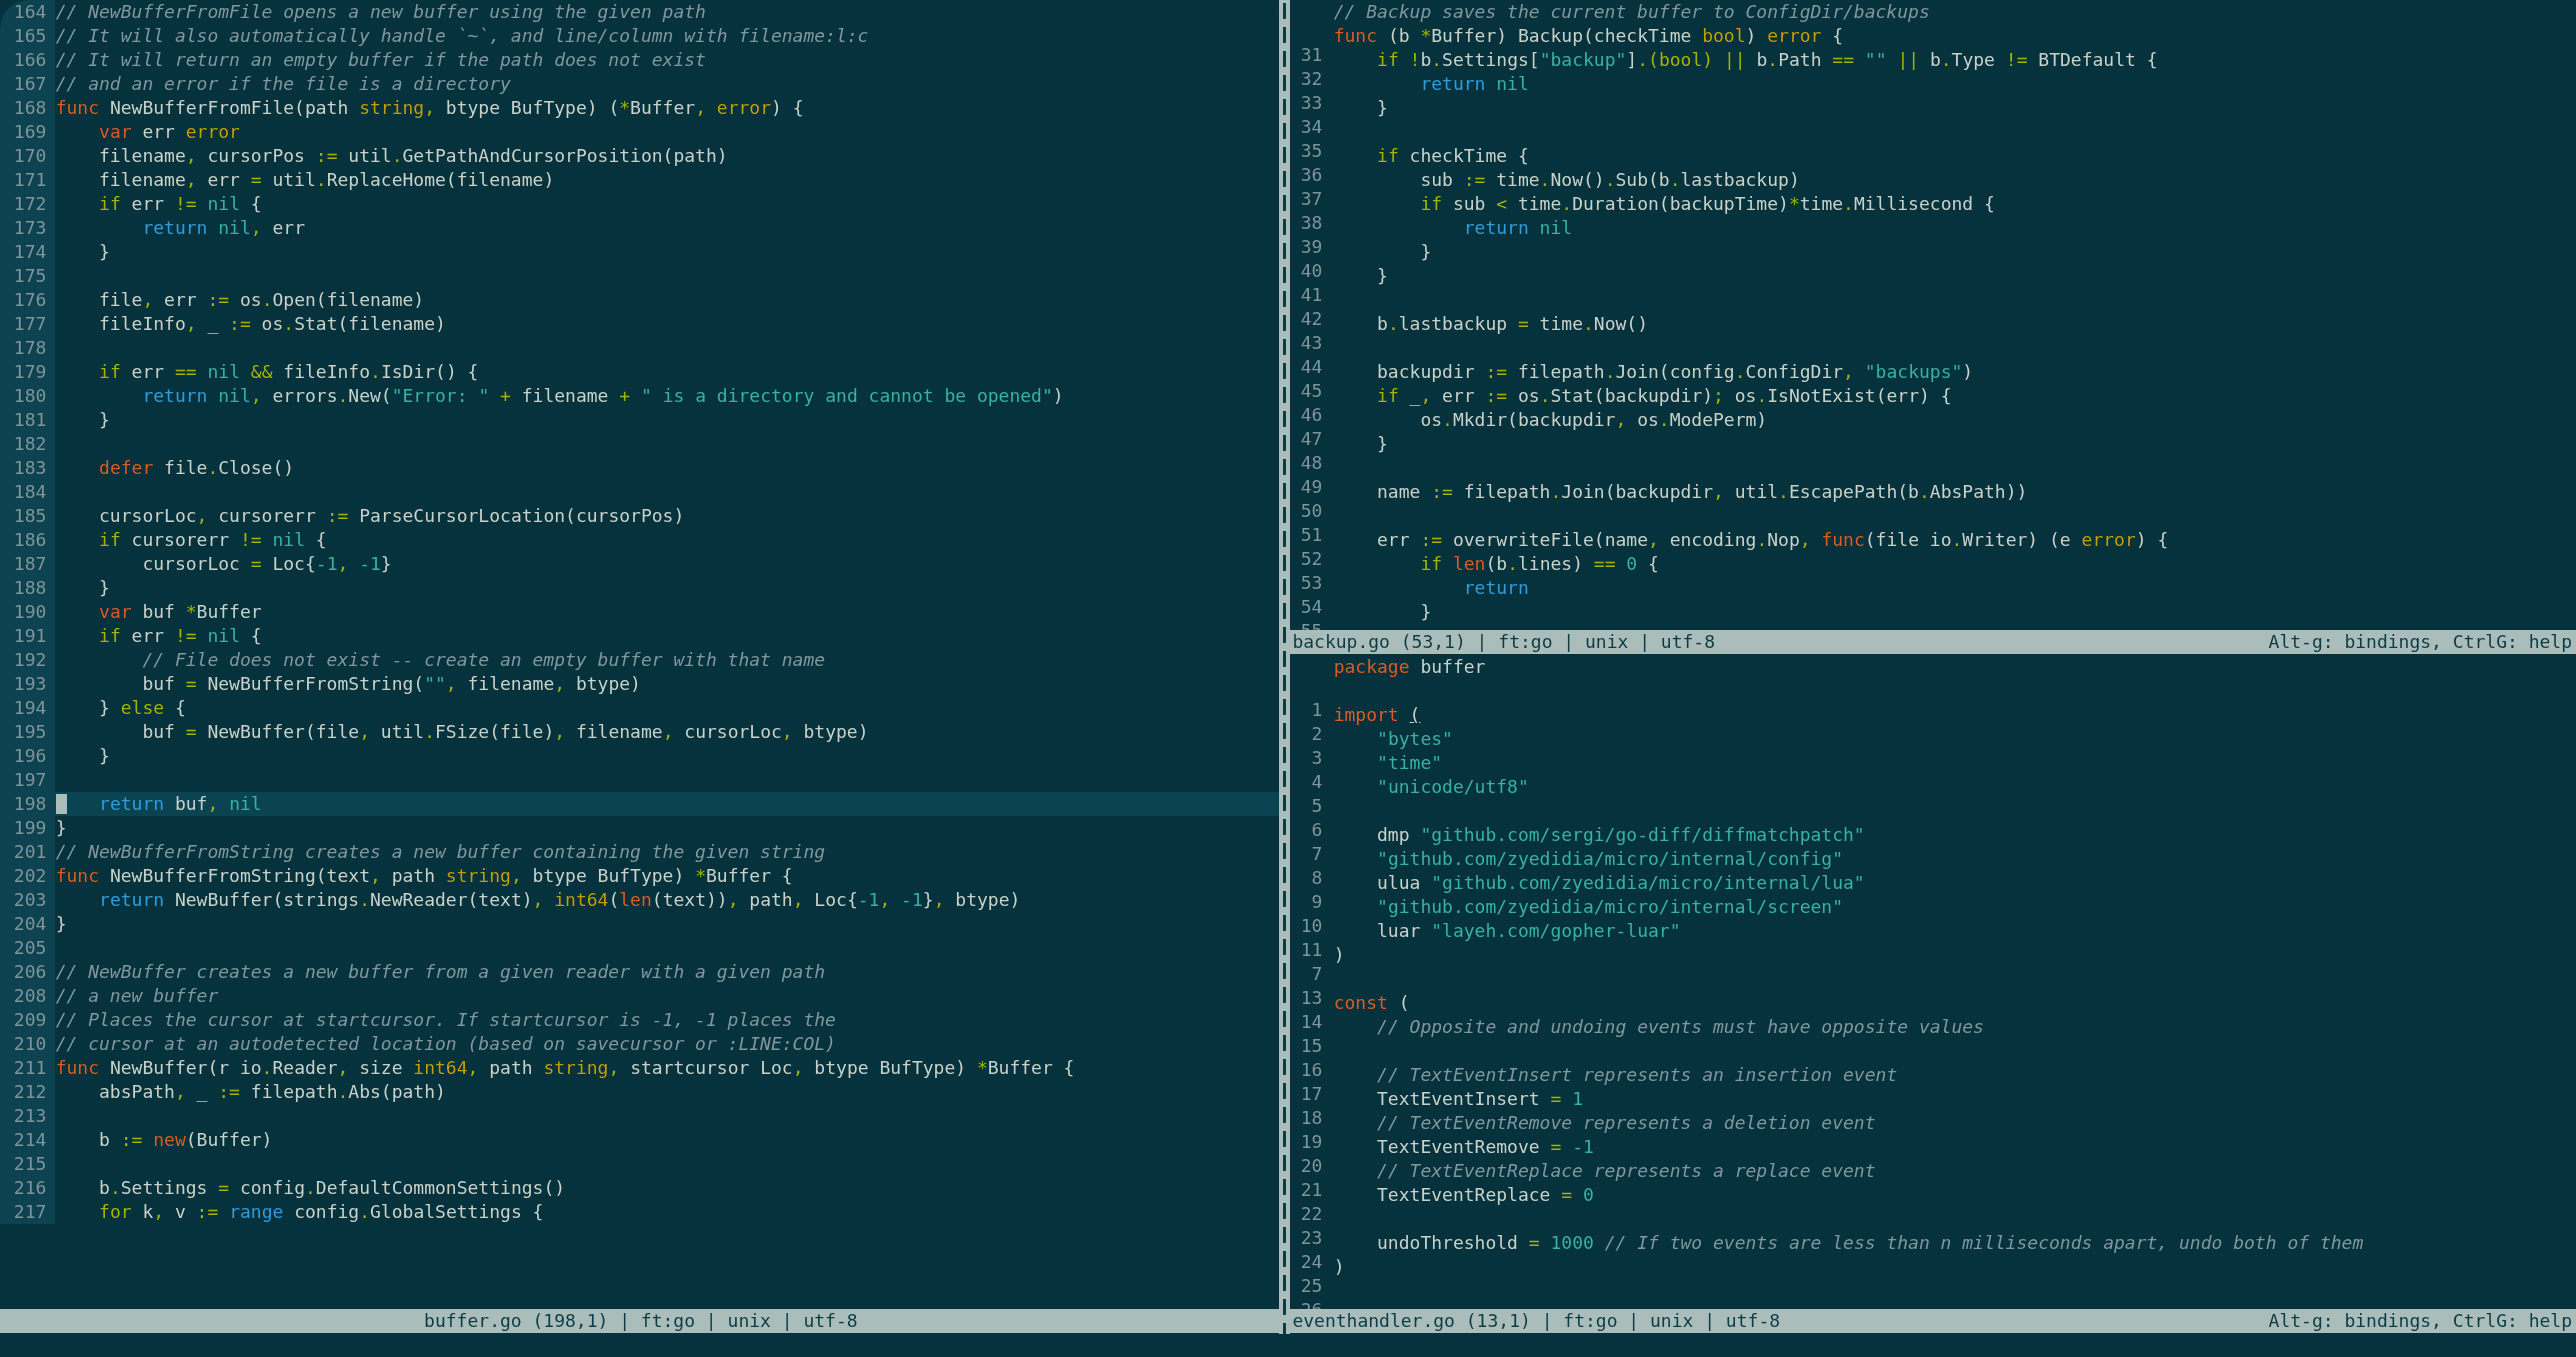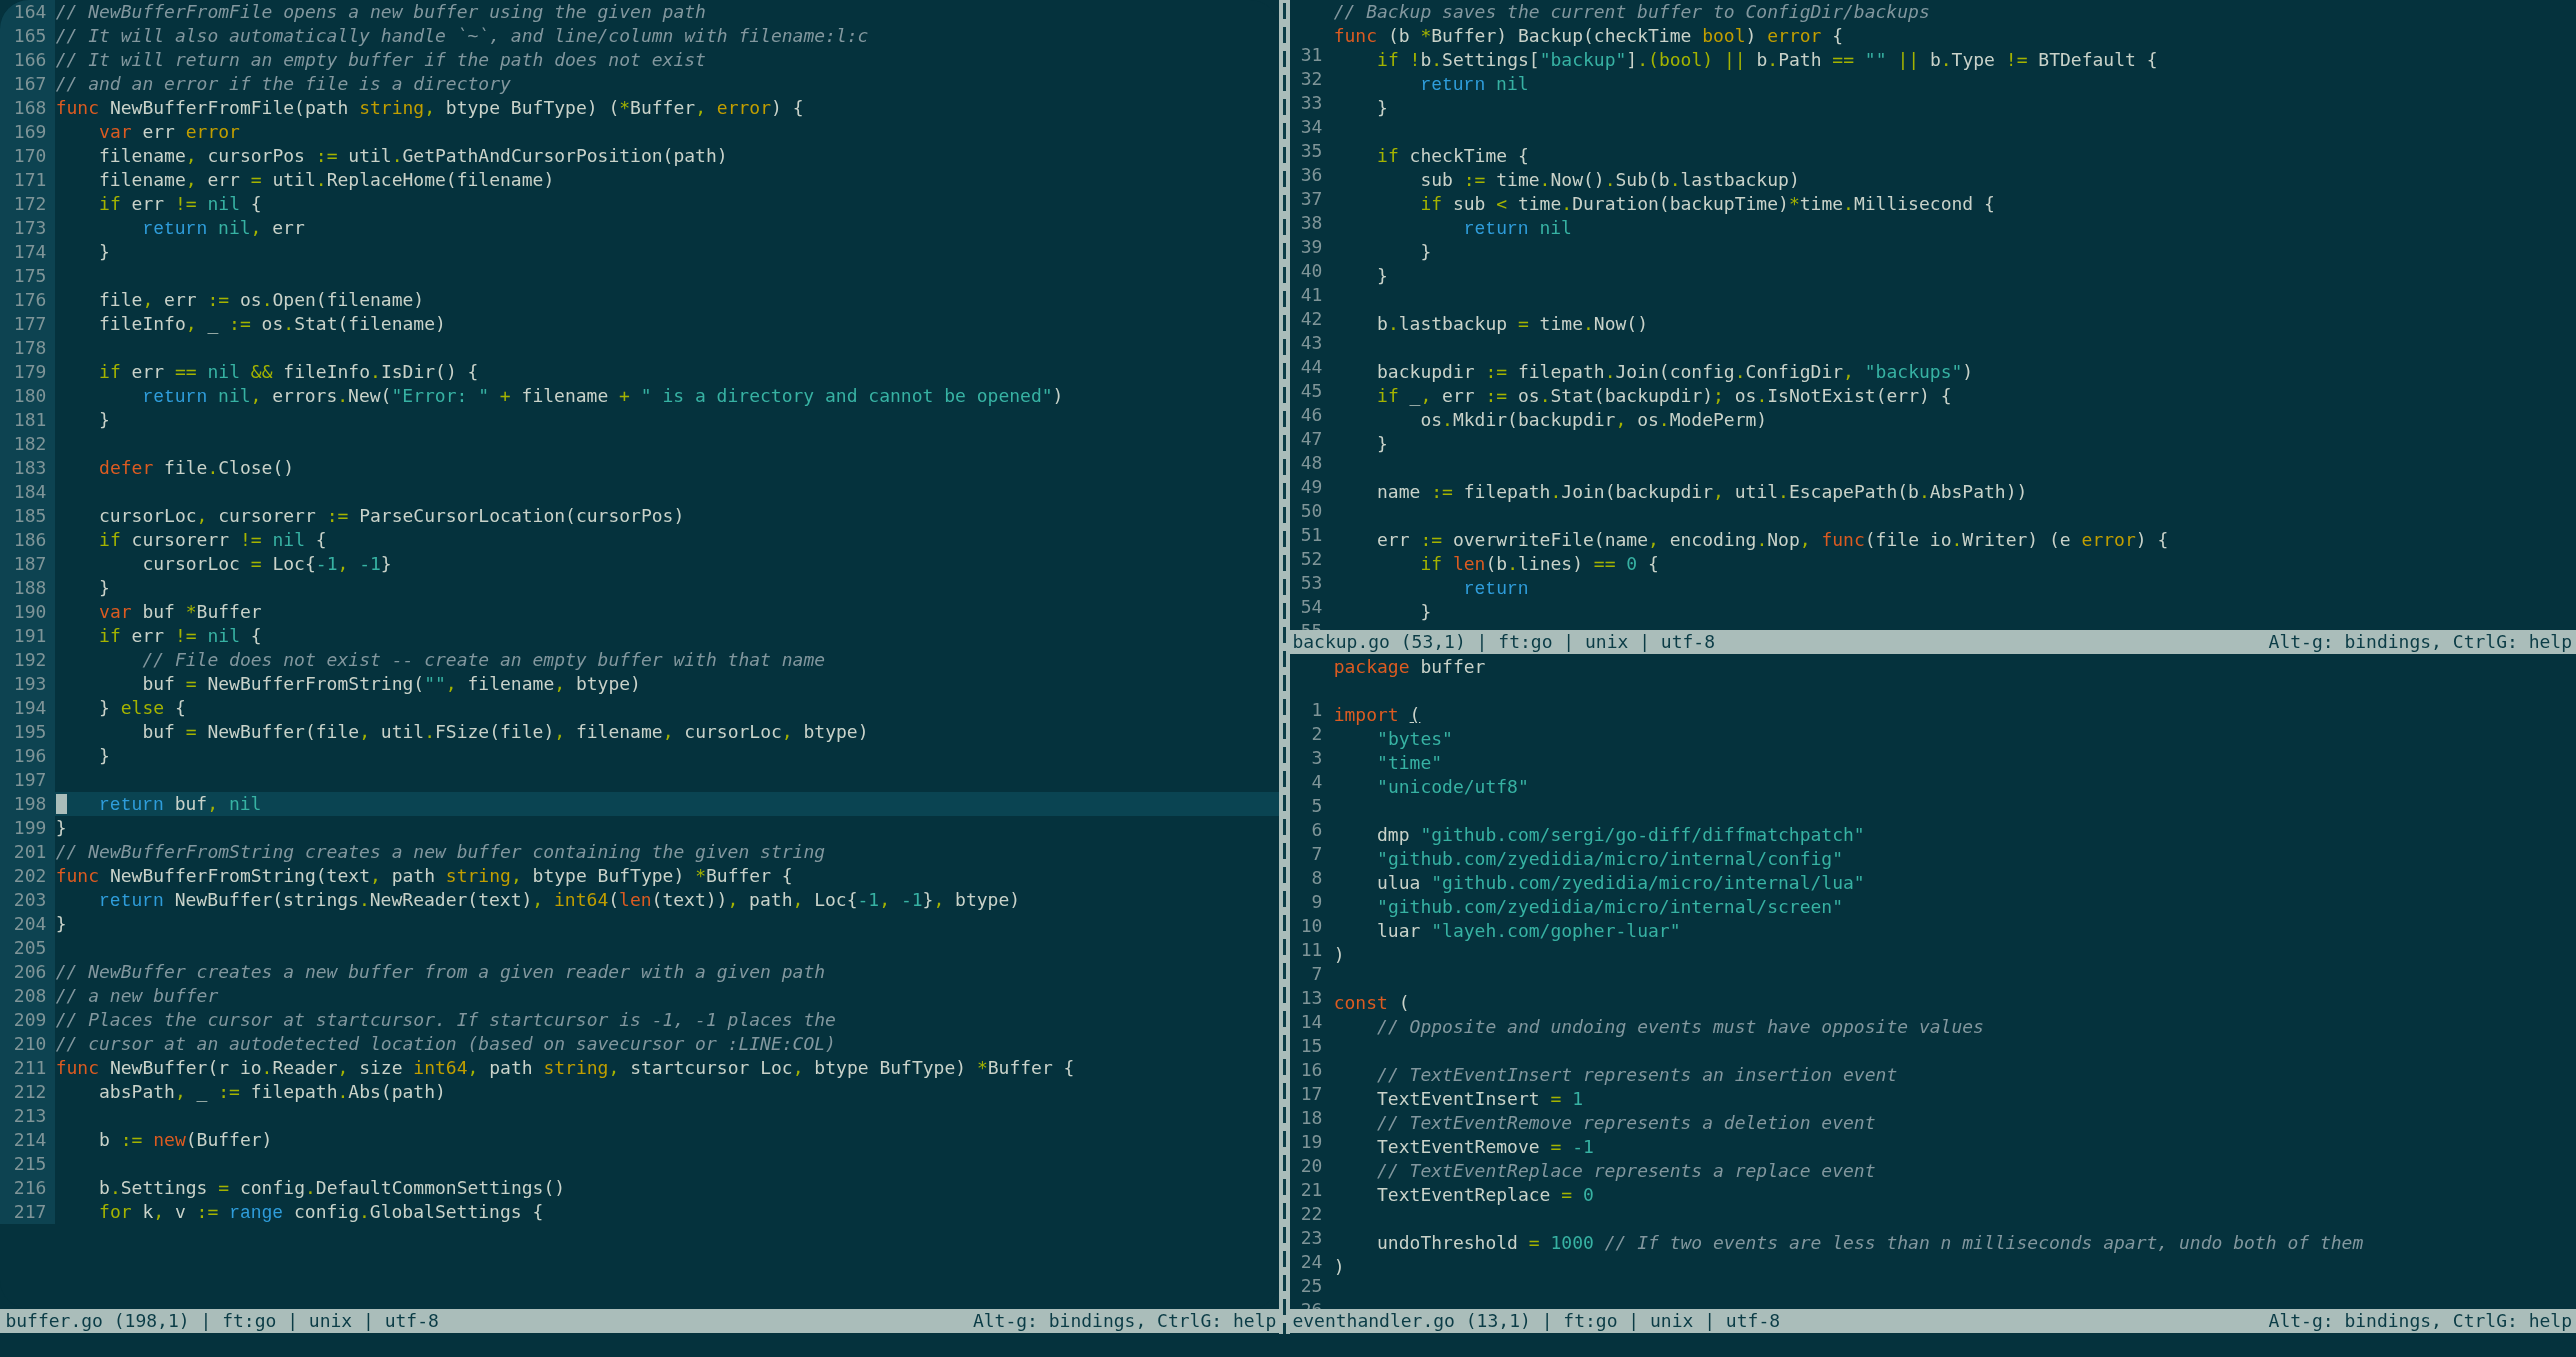--- a/index.html
+++ b/index.html
@@ -37,30 +37,30 @@
   #pane-left .ln{width:55px;padding-right:8.7px;}
   #pane-rtop .ln,#pane-rbottom .ln{width:44px;padding-right:10.7px;margin-top:43px;}
   .tx{flex:1 1 auto;white-space:pre;padding-left:0.7px;}
   .row.cl .tx{background:var(--cursorline);}
   .cursor-block{position:absolute;left:56px;top:2px;width:11.4px;height:20px;background:var(--statusbg);}
   .c{color:var(--comment);font-style:italic;}
   .s{color:var(--cyan);}
   .n{color:var(--cyan);}
   .k{color:var(--cyan);}
   .g{color:var(--green);}
-  .b{color:var(--blue);font-family:Liberation Mono, monospace;}
+  .b{color:var(--blue);}
   .o{color:var(--orange);}
   .y{color:var(--yellow);}
   .u{text-decoration:underline;}
   .statusbar{
     position:absolute;height:24px;background:var(--statusbg);color:var(--statusfg);
     display:flex;justify-content:space-between;align-items:center;
     white-space:pre;overflow:hidden;line-height:24px;text-align:right;
   }
-  #status-left{left:0;top:1309px;width:1279px;padding:0 2.7px 0 5.4px;}
+  #status-left{left:0;top:1309px;width:1279px;padding:0 2.7px 0 5.4px;flex-direction:column;}
   #status-mid{left:1279px;top:630px;width:1297px;padding:0 4px 0 13.4px;}
   #status-bottom{left:1279px;top:1309px;width:1297px;padding:0 4px 0 13.4px;}
   .divider{
     position:absolute;left:1279px;top:0;width:10.7px;height:1334px;
     background:var(--statusbg);z-index:5;
   }
   .divider::before{
     content:"";position:absolute;left:4px;top:0;bottom:0;width:2.7px;
     background:repeating-linear-gradient(to bottom,
       transparent 0px, transparent 3.4px,

